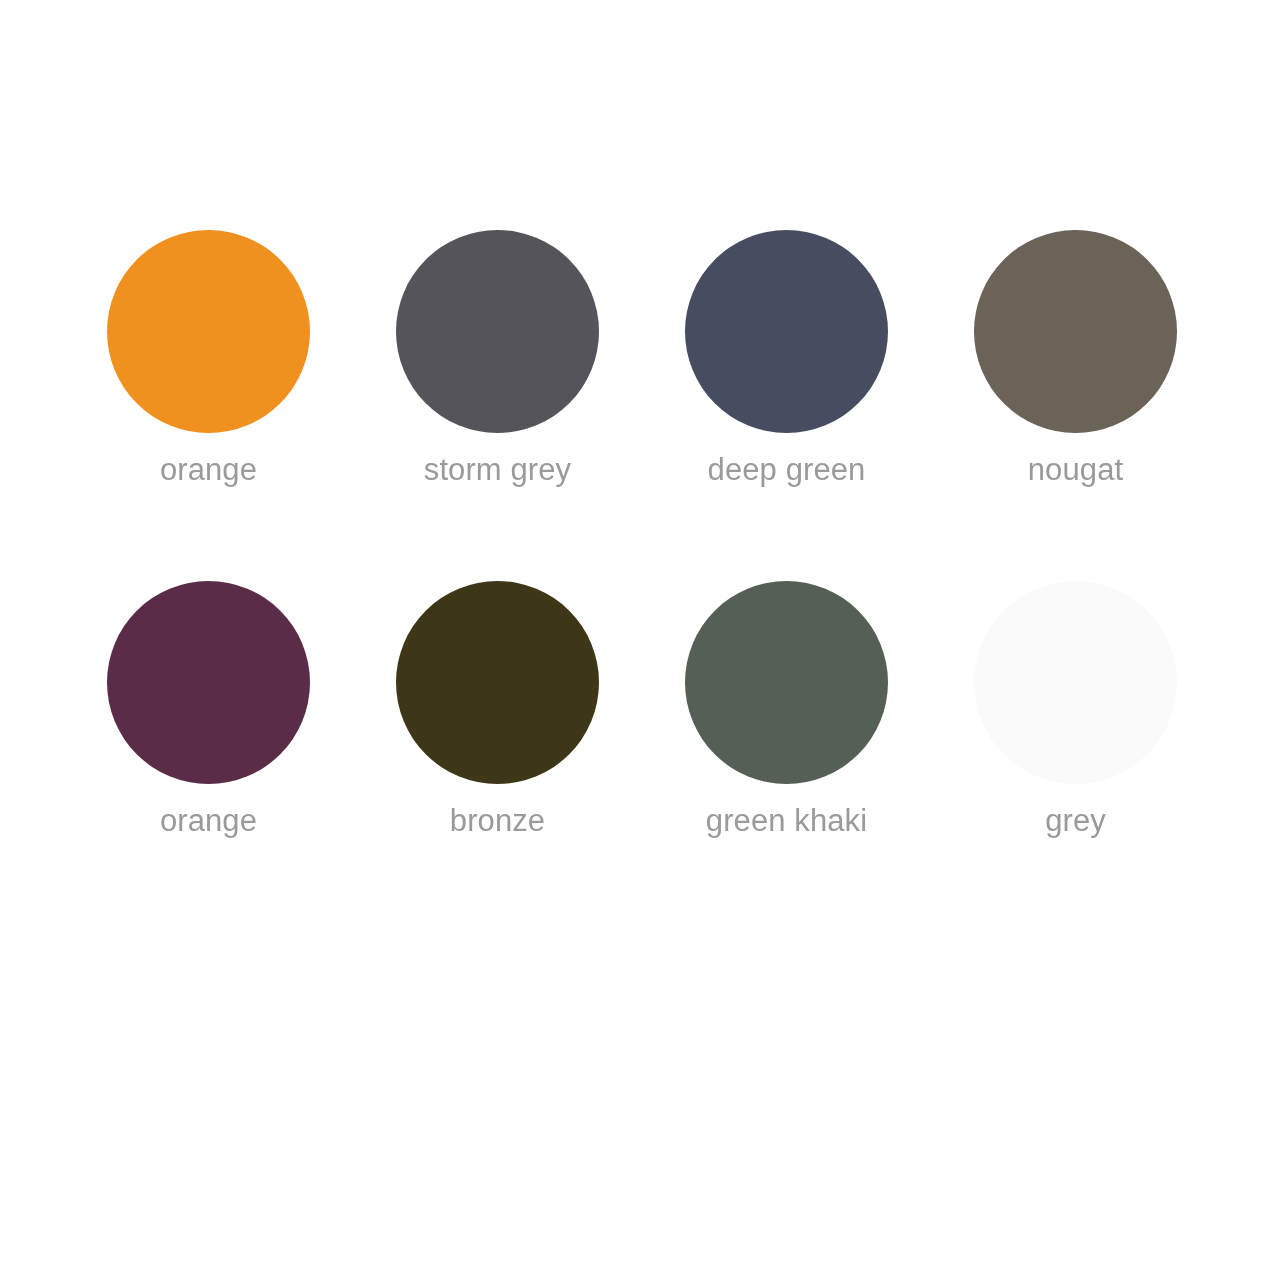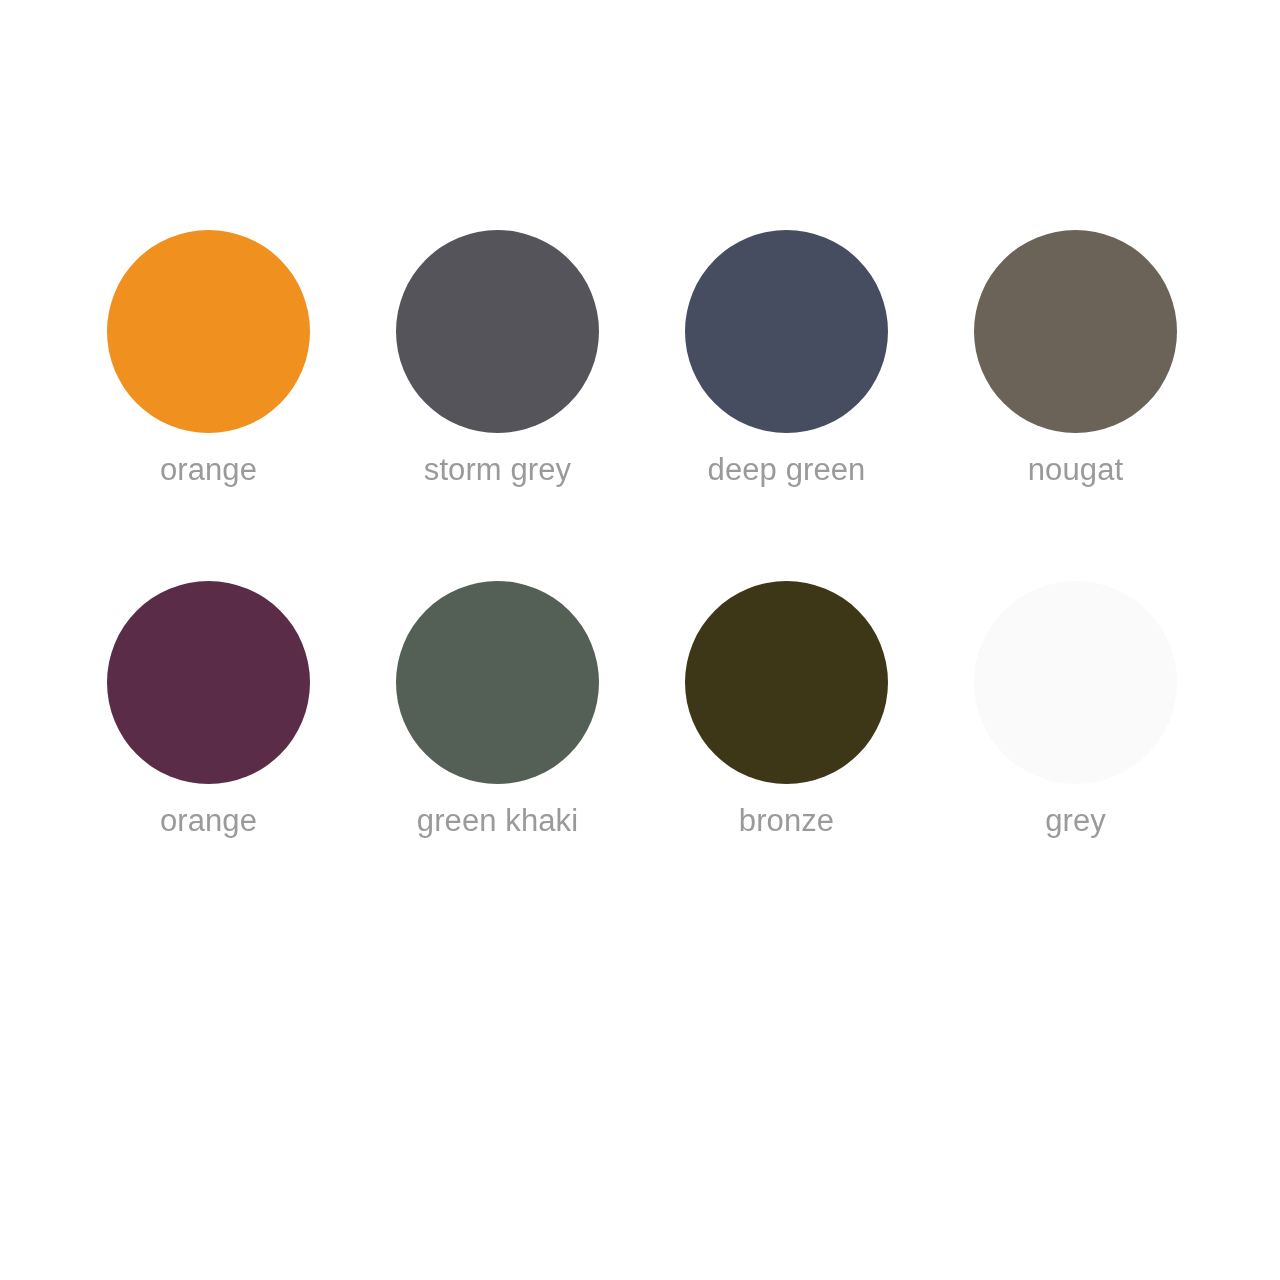--- a/index.html
+++ b/index.html
@@ -70,24 +70,24 @@
     </div>
     <div class="swatch">
       <div class="swatch-dot" style="background-color: rgb(107, 98, 88);"></div>
       <div class="swatch-label">nougat</div>
     </div>
     <div class="swatch">
       <div class="swatch-dot" style="background-color: rgb(91, 44, 71);"></div>
       <div class="swatch-label">orange</div>
     </div>
     <div class="swatch">
+      <div class="swatch-dot" style="background-color: rgb(61, 55, 24);"></div>
+      <div class="swatch-label">bronze</div>
+    </div>
+    <div class="swatch">
       <div class="swatch-dot" style="background-color: rgb(84, 95, 85);"></div>
       <div class="swatch-label">green khaki</div>
-    </div>
-    <div class="swatch">
-      <div class="swatch-dot" style="background-color: rgb(61, 55, 24);"></div>
-      <div class="swatch-label">bronze</div>
     </div>
     <div class="swatch">
       <div class="swatch-dot" style="background-color: rgb(250, 250, 250);"></div>
       <div class="swatch-label">grey</div>
     </div>
   </main>
 
 </body></html>

